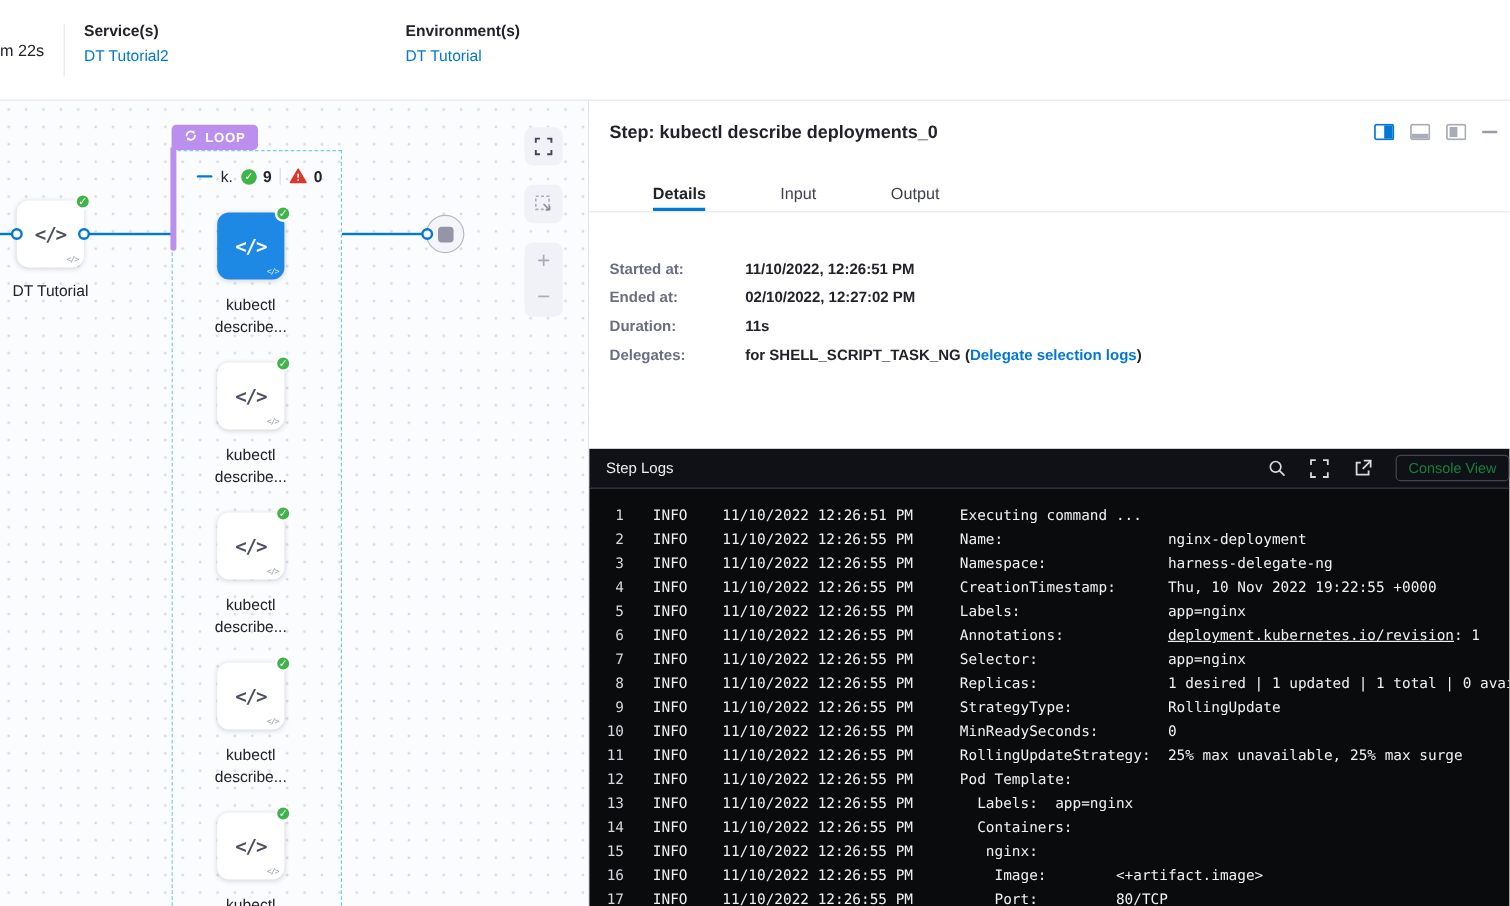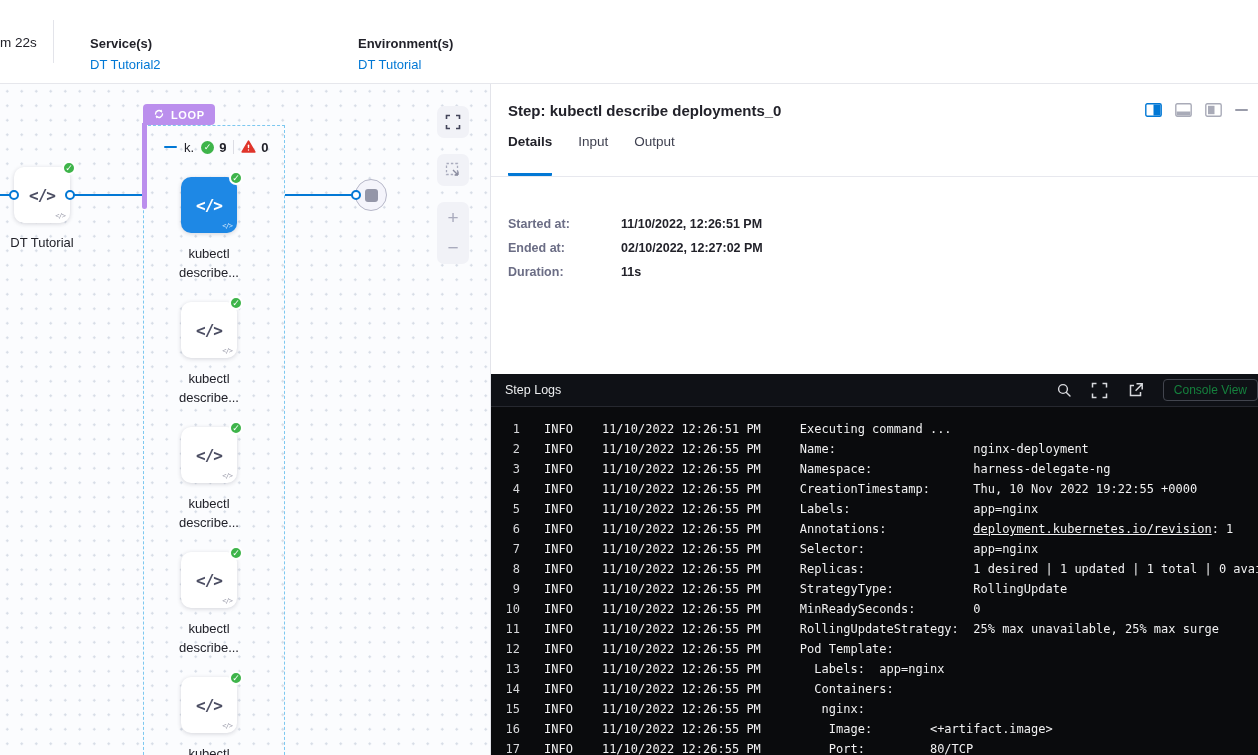--- a/index.html
+++ b/index.html
@@ -9,21 +9,21 @@
   }
   *{margin:0;padding:0;box-sizing:border-box;}
   html,body{width:1258px;height:755px;overflow:hidden;background:#fff;
     font-family:"Liberation Sans",sans-serif;color:var(--text-dark);}
 
   
   .topbar{position:absolute;left:0;top:0;width:1258px;height:84px;background:#fff;
     border-bottom:1px solid #e6e7ec;z-index:5;}
   .duration-partial{position:absolute;left:0;top:35px;font-size:13.5px;font-weight:500;}
   .topbar-divider{position:absolute;left:53px;top:20px;width:1px;height:43px;background:#e3e4ea;}
-  .meta-block{position:absolute;top:36px;margin-left:20px;}
+  .meta-block{position:absolute;top:18px;}
   .meta-label{font-size:13px;font-weight:700;color:var(--text-dark);}
   .meta-value{font-size:13px;color:var(--accent);margin-top:6px;cursor:pointer;}
 
   
   .canvas{position:absolute;left:0;top:84px;width:491px;height:671px;overflow:hidden;
     background-color:#fbfcfe;border-right:1px solid #e3e4ea;
     background-image:radial-gradient(circle,#d5dbe5 1px,transparent 1.4px);
     background-size:14.5px 14.5px;}
   .edge{position:absolute;height:2px;background:var(--accent);top:110px;}
   .dashed-group{position:absolute;left:143px;top:41px;width:142px;height:640px;
@@ -72,21 +72,21 @@
 
   
   .panel{position:absolute;left:491px;top:84px;width:767px;height:671px;background:#fff;
     display:flex;flex-direction:column;overflow:hidden;gap:17px;}
   .panel-header{height:93px;flex:0 0 93px;position:relative;}
   .panel-title{position:absolute;left:17px;top:18px;font-size:15px;font-weight:700;}
   .panel-icons{position:absolute;right:10px;top:19px;display:flex;align-items:center;gap:13px;}
   .panel-icons .ic{cursor:pointer;display:flex;}
   .tabs{position:absolute;left:0;bottom:0;width:100%;display:flex;gap:26px;padding-left:17px;
     border-bottom:1px solid #e7e8ee;}
-  .tab{font-size:13.5px;color:#3f4150;padding-bottom:24px;cursor:pointer;border-bottom:3px solid transparent;}
+  .tab{font-size:13.5px;color:#3f4150;padding-bottom:4px;cursor:pointer;border-bottom:3px solid transparent;margin-left:36px;}
   .tab.active{font-weight:700;color:var(--text-dark);border-bottom:3px solid var(--accent);border-radius:1px;}
 
   .details{flex:0 0 163px;padding:23px 0 0 17px;}
   .detail-row{display:flex;margin-bottom:10px;align-items:baseline;}
   .detail-label{flex:0 0 113px;font-size:12.5px;font-weight:600;color:var(--text-gray);}
   .detail-value{font-size:12.5px;font-weight:700;color:var(--text-dark);}
   .detail-value .link{color:var(--accent);font-weight:700;cursor:pointer;}
 
   
   .logs{flex:1;display:flex;flex-direction:column;min-height:0;}
@@ -290,20 +290,24 @@
     <span class="detail-value">11/10/2022, 12:26:51 PM</span>
   </div>
       <div class="detail-row">
     <span class="detail-label">Ended at:</span>
     <span class="detail-value">02/10/2022, 12:27:02 PM</span>
   </div>
       <div class="detail-row">
     <span class="detail-label">Duration:</span>
     <span class="detail-value">11s</span>
   </div>
+      <div class="detail-row">
+    <span class="detail-label">Delegates:</span>
+    <span class="detail-value">for SHELL_SCRIPT_TASK_NG (<span class="link">Delegate selection logs</span>)</span>
+  </div>
     </div>
 
   <div class="logs">
     <div class="logs-header">
       <span class="logs-title">Step Logs</span>
       <div class="logs-actions">
         <span class="ic">
           <svg width="16" height="16" viewBox="0 0 16 16">
               <circle cx="7" cy="7" r="4.4" fill="none" stroke="#d8d9dd" stroke-width="1.4"></circle>
               <path d="M10.4 10.4 14 14" stroke="#d8d9dd" stroke-width="1.4" stroke-linecap="round"></path>

